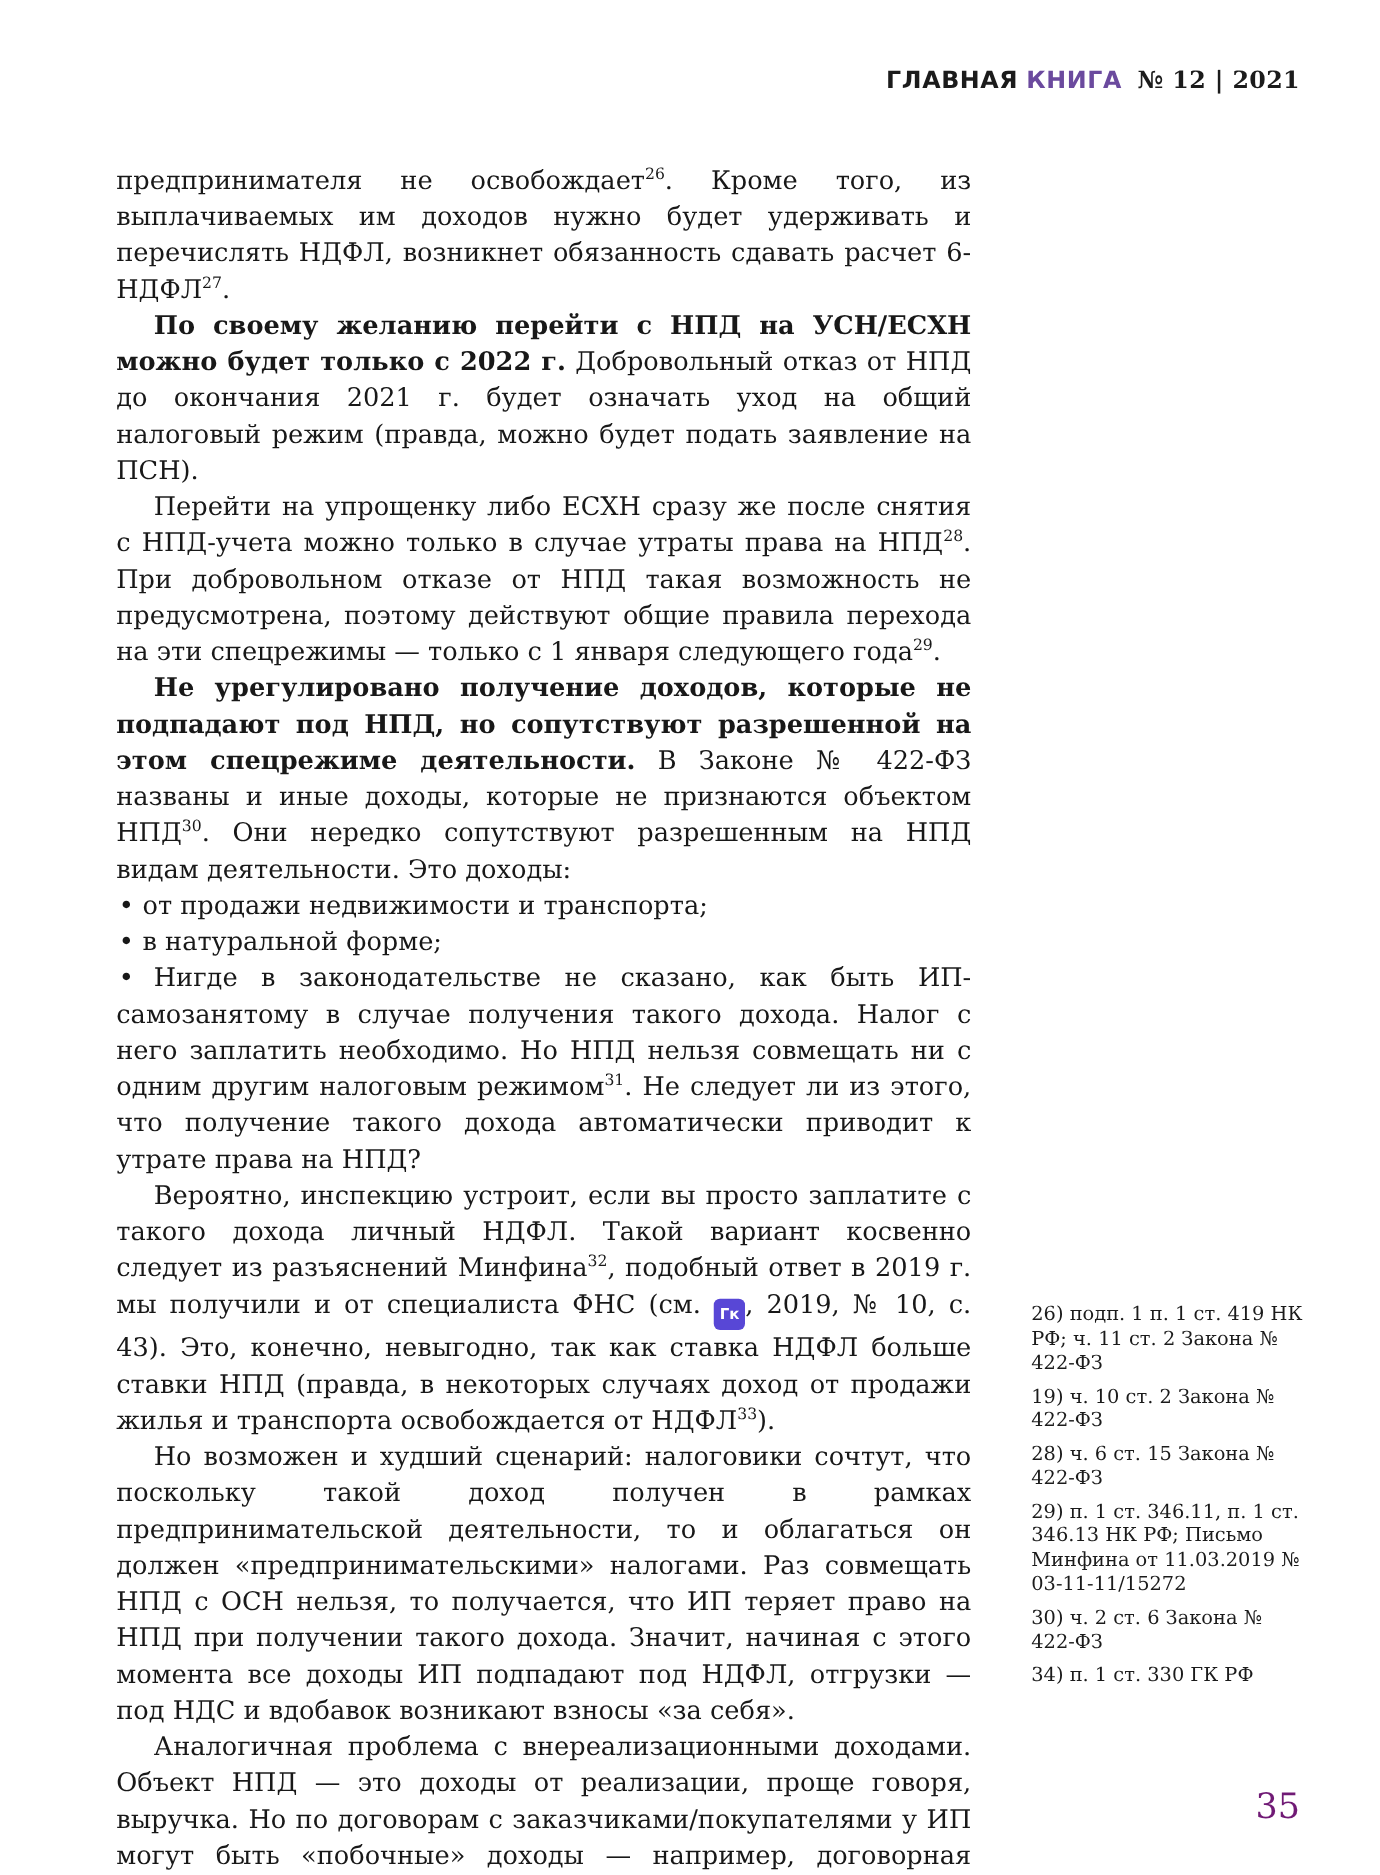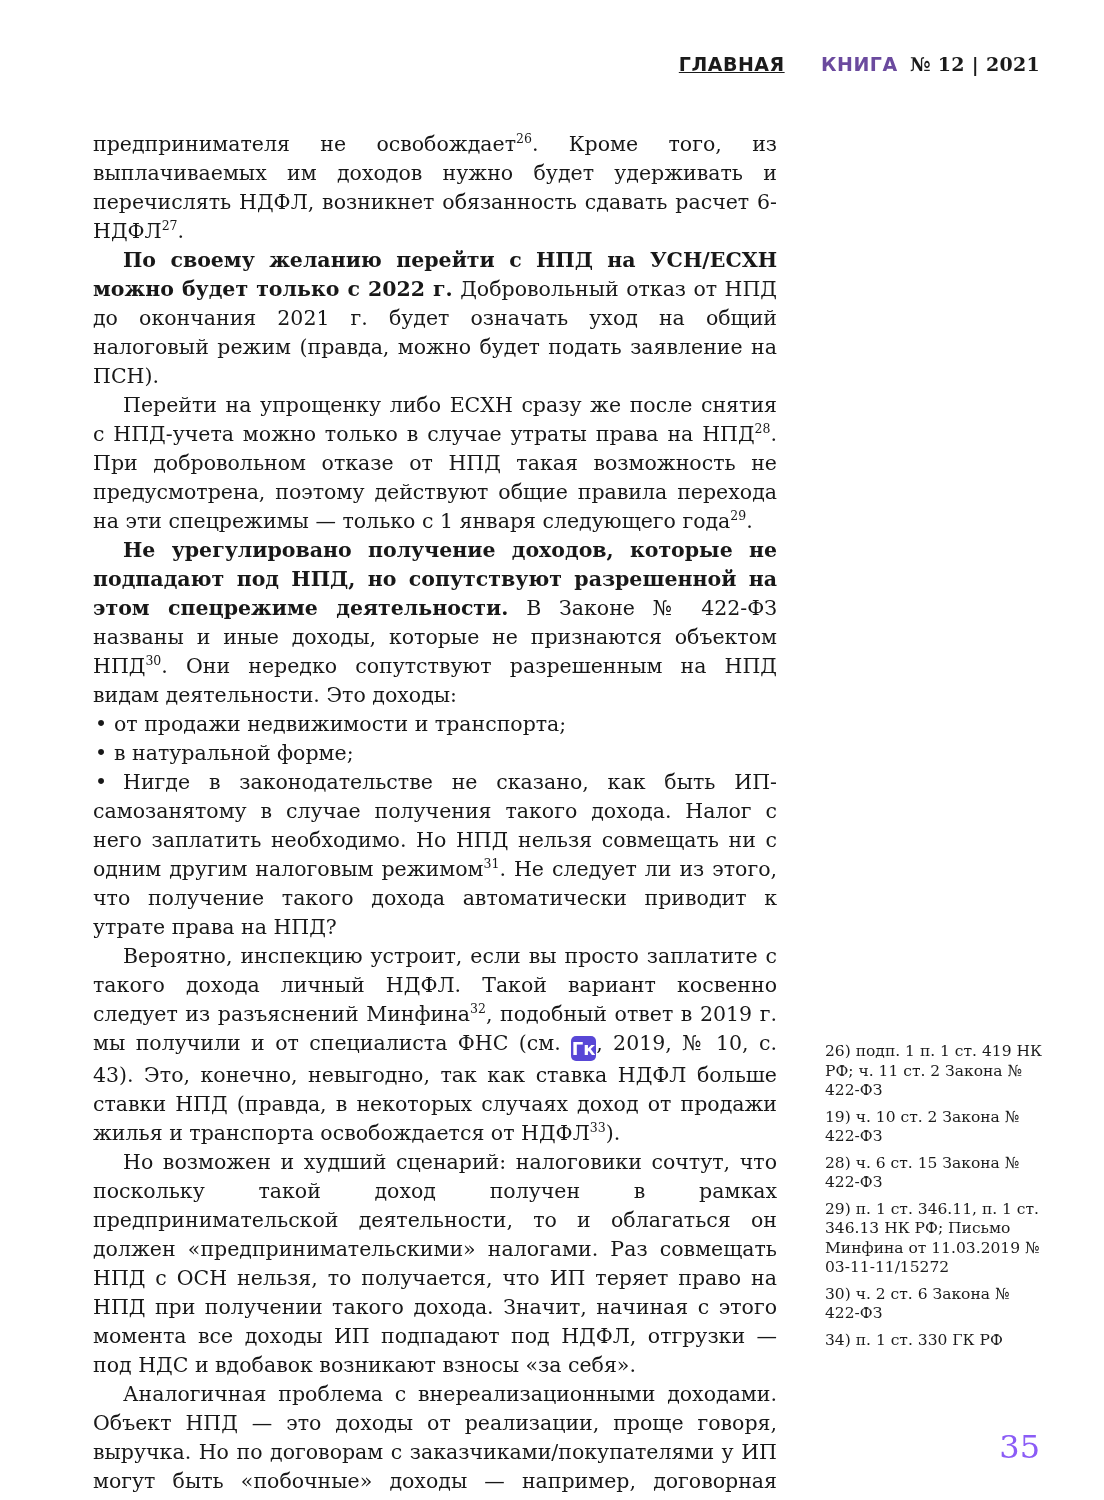--- a/index.html
+++ b/index.html
@@ -17,22 +17,22 @@
     top:53px;right:64px;
     font-size:19px;
     white-space:nowrap;
     letter-spacing:.3px;
   }
   .brand{
     font-family:"DejaVu Sans","Liberation Sans",sans-serif;
     font-weight:bold;
     letter-spacing:.5px;
   }
-  .brand-black{color:#1b1b1b;text-decoration:underline;}
-  .brand-purple{color:#6b4a9e;margin-left:30px;}
+  .brand-black{color:#1b1b1b;}
+  .brand-purple{color:#6b4a9e;}
   .issue{
     font-family:"DejaVu Serif","Liberation Serif",serif;
     font-weight:bold;
     color:#1b1b1b;
     margin-left:6px;
   }
   
   .body-col{
     position:absolute;
     left:93px;top:130px;width:684px;
@@ -52,43 +52,43 @@
     vertical-align:8px;
   }
   .gk-icon{
     display:inline-block;
     width:25px;height:25px;
     background:#5847d6;
     color:#ffffff;
     border-radius:5px;
     font-family:"DejaVu Sans","Liberation Sans",sans-serif;
     font-weight:bold;
-    font-size:18px;
+    font-size:12px;
     line-height:25px;
     text-align:center;
     text-indent:0;
     vertical-align:-5px;
   }
   
   .footnotes{
     position:absolute;
     left:825px;top:1042px;width:220px;
     font-size:15.5px;
     line-height:19.5px;
     text-align:left;
     color:#1b1b1b;
   }
   .fn{margin:0 0 7px 0;}
   .fn-num{font-weight:normal;}
   
   .page-num{
     position:absolute;
     top:1428px;right:64px;
-    font-size:32px;
-    color:#8b5cf6;
+    font-size:28px;
+    color:#701a75;
   }
 </style>
 </head>
 <body>
 
 <div class="page">
 
   <div class="header">
     <span class="brand brand-black">ГЛАВНАЯ</span>
     <span> </span>

